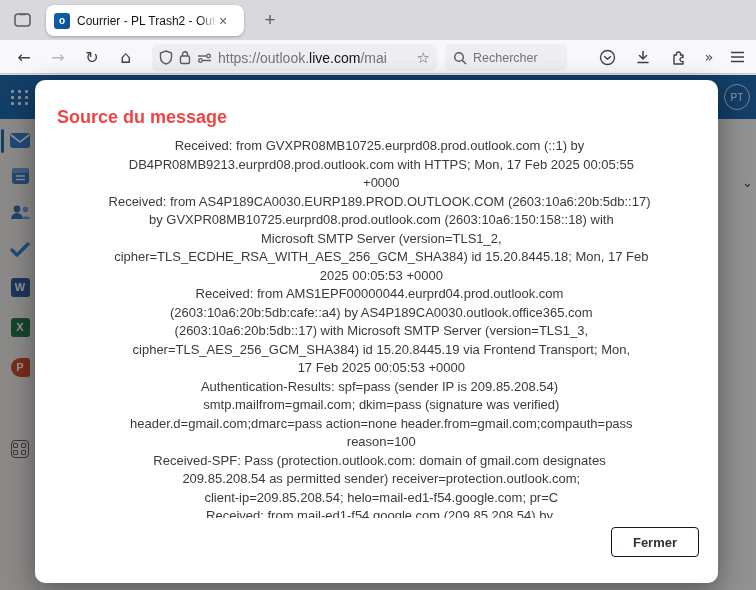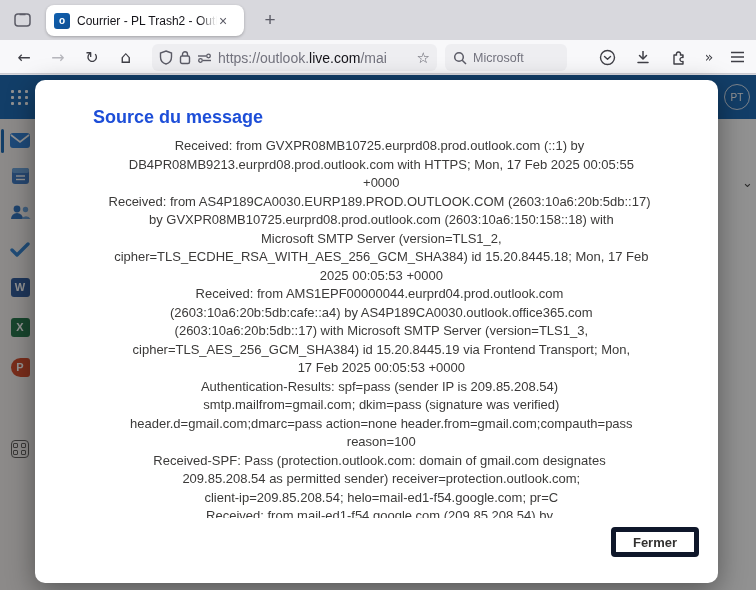--- a/index.html
+++ b/index.html
@@ -45,23 +45,23 @@
   .sel-bar { position:absolute; left:1px; width:3px; border-radius:2px; background:#1566b3; }
   .office-sq { width:19px; height:19px; border-radius:3px; color:#fff; font-weight:bold; font-size:11px; display:flex; align-items:center; justify-content:center; }
   .apps-outline { width:18px; height:18px; border:1.6px solid #5f5d5b; border-radius:4px; display:grid; grid-template-columns:6px 6px; grid-gap:2px; align-content:center; justify-content:center; }
   .apps-outline span { width:5px; height:5px; border:1.4px solid #5f5d5b; border-radius:1px; }
   .hint-box { position:absolute; background:#fff; border-radius:8px; }
   .hint-chevron { position:absolute; color:#454545; font-size:13px; font-family:"DejaVu Sans",sans-serif; }
   .overlay { position:absolute; left:0; top:0; width:756px; height:515px; background:rgba(15,15,15,0.46); }
 
   
   .modal { position:absolute; left:35px; top:80px; width:683px; height:503px; background:#fff; border-radius:10px; box-shadow:0 8px 28px rgba(0,0,0,.4); }
-  .modal-title { position:absolute; left:22px; top:27px; font-size:18px; font-weight:600; color:#1d4ed8;margin-left:36px; }
+  .modal-title { position:absolute; left:22px; top:27px; font-size:18px; font-weight:600; color:#ef4444; }
   .source { position:absolute; left:22px; top:57px; width:645px; height:381px; overflow:hidden; font-size:13px; line-height:18.5px; color:#3b3a39; white-space:pre-wrap; word-break:break-word;text-align:center; }
-  .btn-close { position:absolute; left:576px; top:447px; width:88px; height:30px; background:#fff; border:5px solid #0f172a; border-radius:4px; font-size:13px; font-weight:600; color:#323130; font-family:"Liberation Sans",sans-serif; display:flex; align-items:center; justify-content:center; cursor:pointer; }
+  .btn-close { position:absolute; left:576px; top:447px; width:88px; height:30px; background:#fff; border:1px solid #0f172a; border-radius:4px; font-size:13px; font-weight:600; color:#323130; font-family:"Liberation Sans",sans-serif; display:flex; align-items:center; justify-content:center; cursor:pointer; }
 </style>
 </head>
 <body>
 
 <div class="screen">
 
   <div class="tabstrip">
     <div class="fxview">
       <span>
         <svg class="ic" width="17" height="16" viewBox="0 0 17 16">
@@ -108,21 +108,21 @@
       <span class="star">☆</span>
     </div>
 
     <div class="searchbox">
       <span>
         <svg class="ic" width="14" height="14" viewBox="0 0 14 14">
             <circle cx="6" cy="6" r="4.3" fill="none" stroke="#5b5b66" stroke-width="1.5"></circle>
             <line x1="9.2" y1="9.2" x2="13" y2="13" stroke="#5b5b66" stroke-width="1.5"></line>
           </svg>
       </span>
-      <span class="search-ph">Microsoft</span>
+      <span class="search-ph">Rechercher</span>
     </div>
 
     <div class="tool-ic" style="left:594px">
       <svg class="ic" width="17" height="17" viewBox="0 0 17 17">
           <circle cx="8.5" cy="8.5" r="7" fill="none" stroke="#3f3f46" stroke-width="1.4"></circle>
           <polyline points="5.5,7.5 8.5,10.2 11.5,7.5" fill="none" stroke="#3f3f46" stroke-width="1.4" stroke-linecap="round" stroke-linejoin="round"></polyline>
         </svg>
     </div>
     <div class="tool-ic" style="left:630px">
       <svg class="ic" width="16" height="16" viewBox="0 0 16 16">

